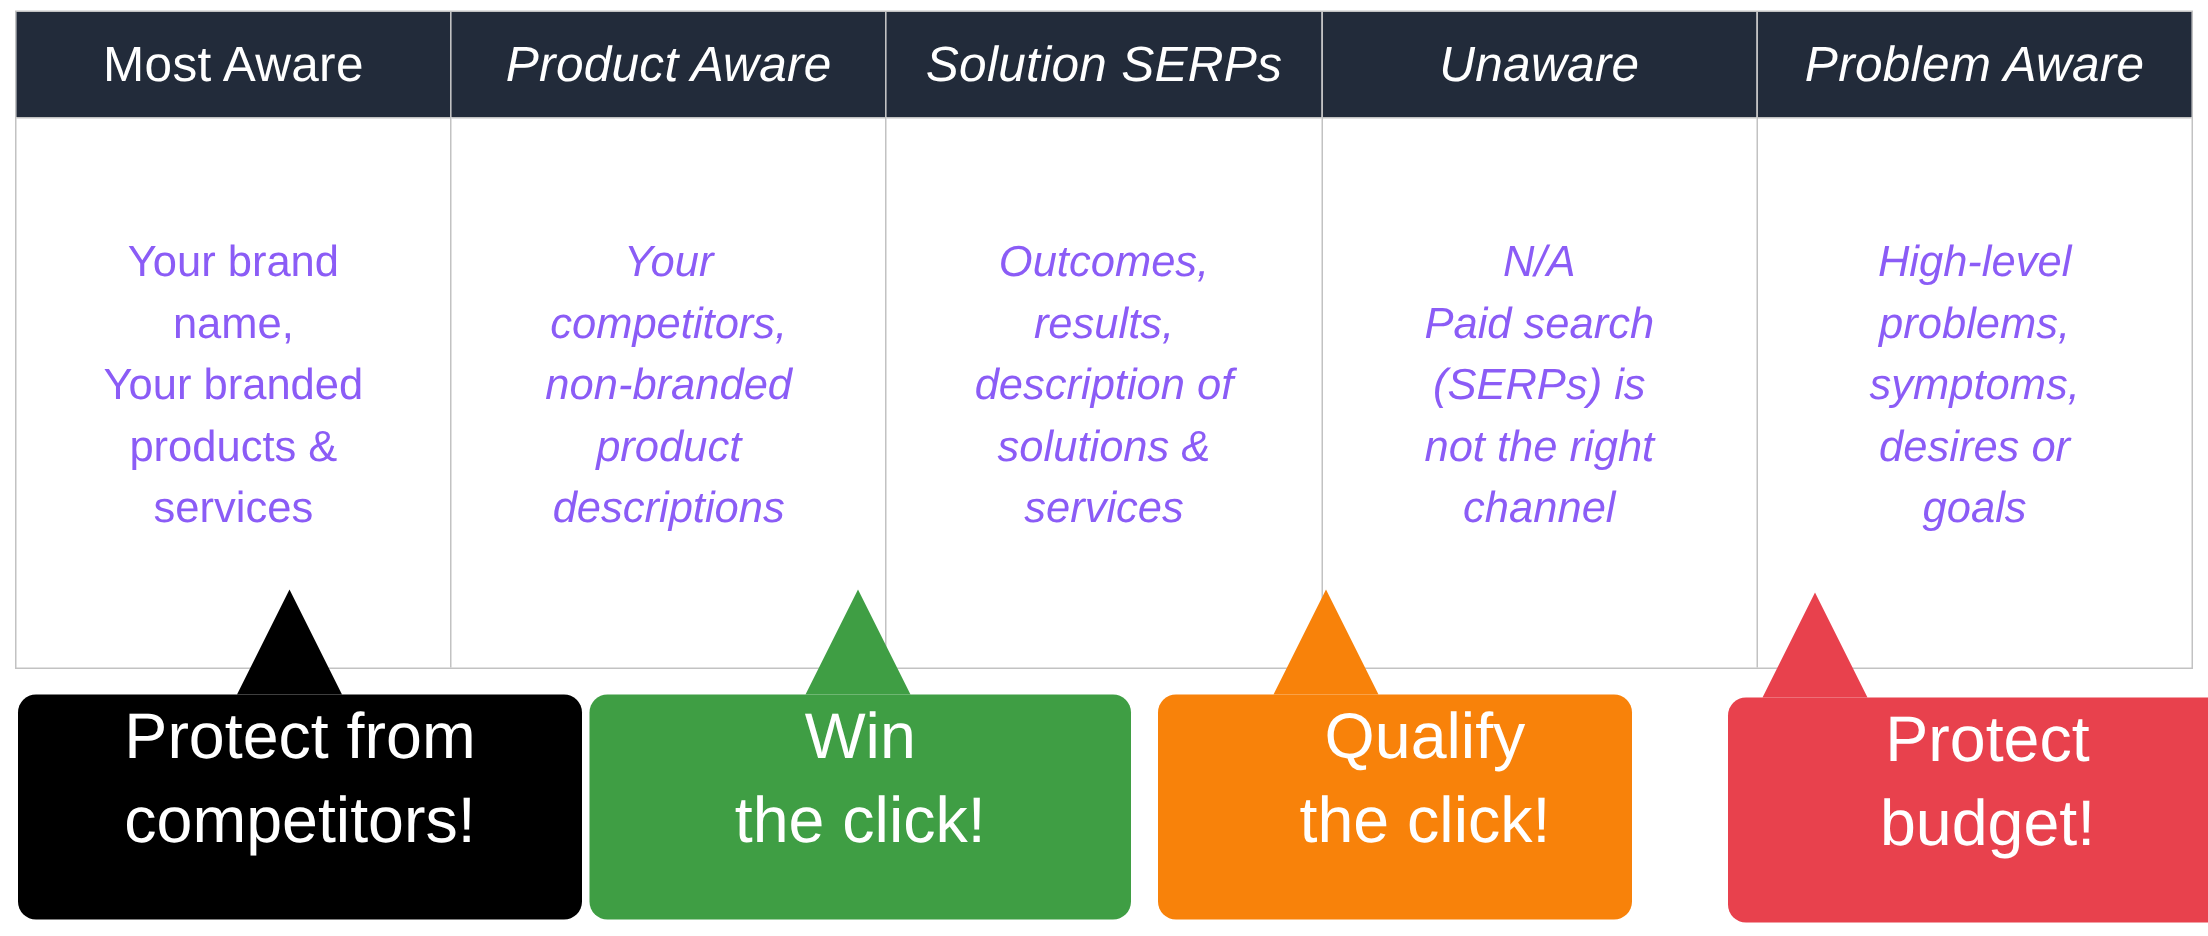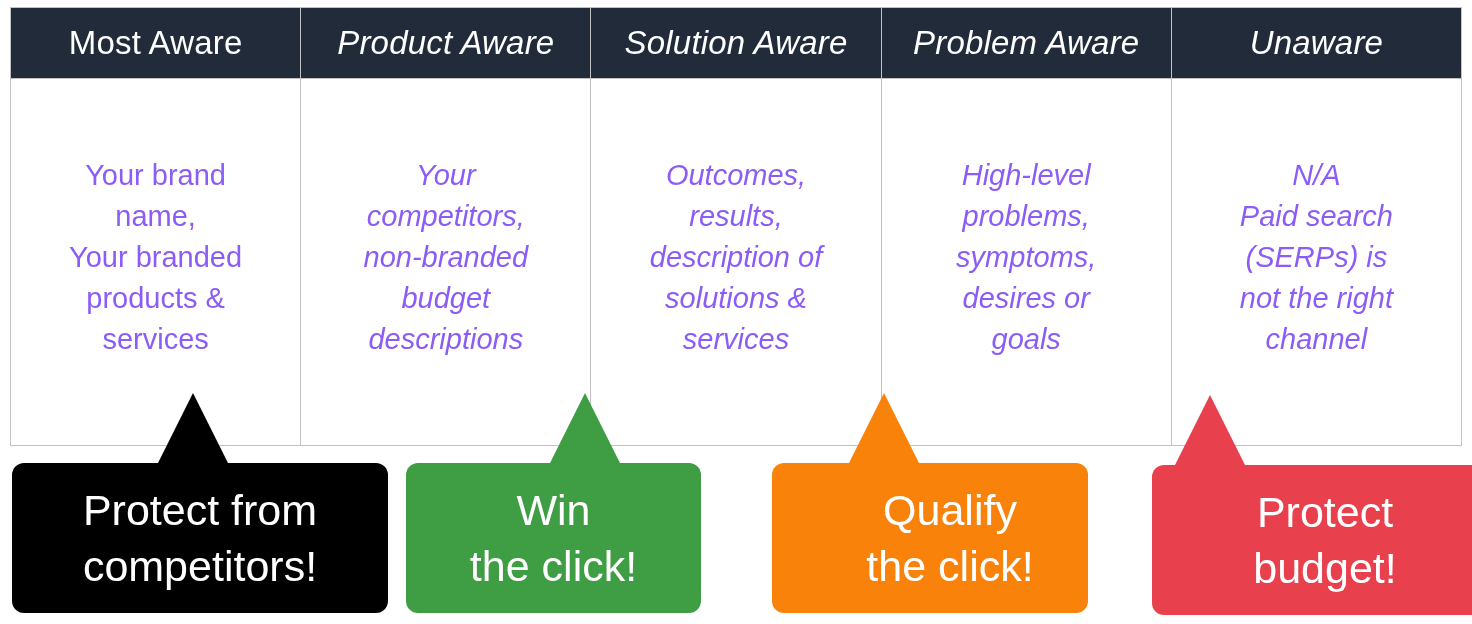--- a/index.html
+++ b/index.html
@@ -45,29 +45,29 @@
   .callout { position: absolute; top: 393px; height: 220px; z-index: 5; }
   .callout .tail {
     position: absolute; top: 0; width: 0; height: 0;
     border-left: 35px solid transparent;
     border-right: 35px solid transparent;
     border-bottom: 70px solid #000;
   }
   .callout .bubble {
     position: absolute; top: 70px; left: 0; right: 0; height: 150px;
     border-radius: 12px;
-    display: flex; align-items: center; justify-content: center;
+    display: flex; justify-content: center;
     text-align: center;
     color: #ffffff;
     font-size: 43px;
     line-height: 56px;
     white-space: pre-line;
   }
   .co-1 { left: 12px;   width: 376px; }  .co-1 .tail { left: 146px; }
-  .co-2 { left: 406px;  width: 295px; }  .co-2 .tail { left: 144px; }
+  .co-2 { left: 393px;  width: 361px; }  .co-2 .tail { left: 144px; }
   .co-3 { left: 772px;  width: 316px; }  .co-3 .tail { left: 77px; }
   .co-4 { left: 1152px; width: 346px; top: 395px; }  .co-4 .tail { left: 23px; }
 </style>
 </head>
 <body>
 
 <div class="canvas">
 
   <div class="awareness-table">
 
@@ -78,49 +78,49 @@
 Your branded
 products &amp;
 services</div>
     </div>
 
     <div class="col">
       <div class="col-header">Product Aware</div>
       <div class="col-body">Your
 competitors,
 non-branded
-budget
+product
 descriptions</div>
     </div>
 
     <div class="col">
-      <div class="col-header">Solution Aware</div>
+      <div class="col-header">Solution SERPs</div>
       <div class="col-body">Outcomes,
 results,
 description of
 solutions &amp;
 services</div>
+    </div>
+
+    <div class="col">
+      <div class="col-header">Unaware</div>
+      <div class="col-body">N/A
+Paid search
+(SERPs) is
+not the right
+channel</div>
     </div>
 
     <div class="col">
       <div class="col-header">Problem Aware</div>
       <div class="col-body">High-level
 problems,
 symptoms,
 desires or
 goals</div>
-    </div>
-
-    <div class="col">
-      <div class="col-header">Unaware</div>
-      <div class="col-body">N/A
-Paid search
-(SERPs) is
-not the right
-channel</div>
     </div>
 
   </div>
 
   <div class="callout co-1">
     <div class="tail" style="border-bottom-color: rgb(0, 0, 0);"></div>
     <div class="bubble" style="background-color: rgb(0, 0, 0);">
       <span>Protect from
 competitors!</span>
     </div>

